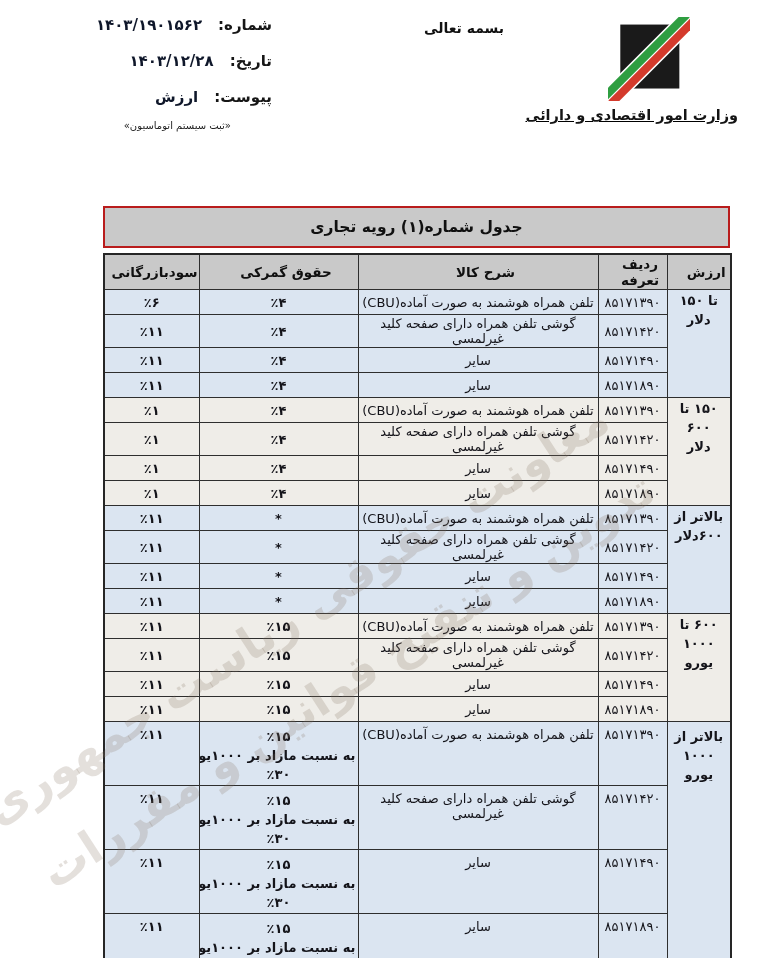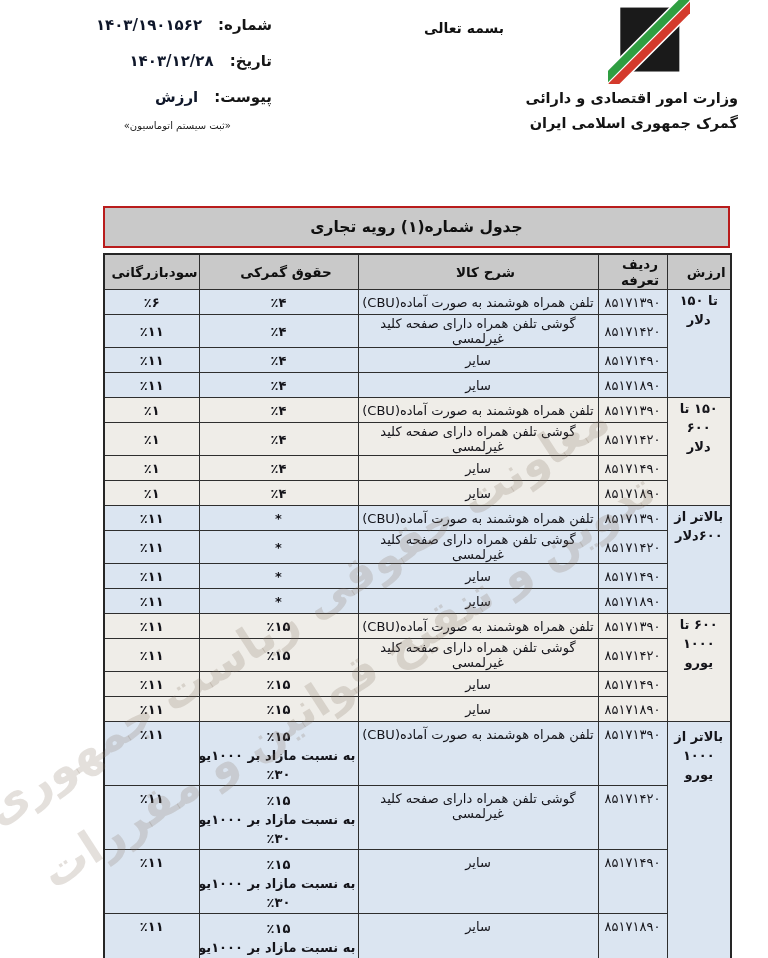--- a/index.html
+++ b/index.html
@@ -12,21 +12,21 @@
   .bismillah {
     position:absolute; top:20px; left:424px;
     font-size:14px; font-weight:bold; color:#111;
   }
   .meta-block { position:absolute; top:16px; left:22px; width:250px; direction:rtl; }
   .meta-line { display:flex; direction:rtl; align-items:baseline; margin-bottom:18px; }
   .meta-label { font-size:15px; font-weight:bold; color:#161616; white-space:nowrap; }
   .meta-value { font-size:15px; font-weight:bold; color:#0f172a; margin-right:16px; white-space:nowrap; }
   .meta-note { font-size:10px; font-weight:normal; color:#222; margin-right:41px; margin-top:-4px; }
 
-  .org-block { position:absolute; top:0; right:30px; width:178px; text-align:right; }
+  .org-block { position:absolute; top:17px; right:30px; width:178px; text-align:right;text-decoration:underline; }
   .org-logo { display:block; margin:0 auto 2px auto; }
   .org-line { font-size:14.5px; font-weight:bold; color:#141414; line-height:25px; white-space:nowrap; }
 
   
   .title-bar {
     position:absolute; top:206px; left:103px; width:627px; height:42px;
     background:#c9c9c9; border:2px solid #b91c1c; box-sizing:border-box;
     display:flex; align-items:center; justify-content:center;
     font-size:15.5px; font-weight:bold; color:#101010;
   }
@@ -87,21 +87,20 @@
   </div>
 
   <div class="org-block">
     <svg class="org-logo" width="82" height="84" viewBox="0 0 100 100" aria-hidden="true">
       <rect x="15" y="8" width="72" height="78" fill="#1a1a1a"></rect>
       <line x1="-10" y1="110" x2="110" y2="-10" stroke="#ffffff" stroke-width="25"></line>
       <line x1="-4" y1="96" x2="96" y2="-4" stroke="#2f9e41" stroke-width="10"></line>
       <line x1="4" y1="104" x2="104" y2="4" stroke="#d43a2c" stroke-width="10"></line>
     </svg>
     <div class="org-line">وزارت امور اقتصادی و دارائی</div>
-    <div class="org-line">گمرک جمهوری اسلامی ایران</div>
   </div>
 
   <div class="title-bar">
     <span>جدول شماره(۱) رویه تجاری</span>
   </div>
 
   <table class="tariff-table" dir="rtl">
     <colgroup>
       <col style="width:64px">
         <col style="width:69px">

